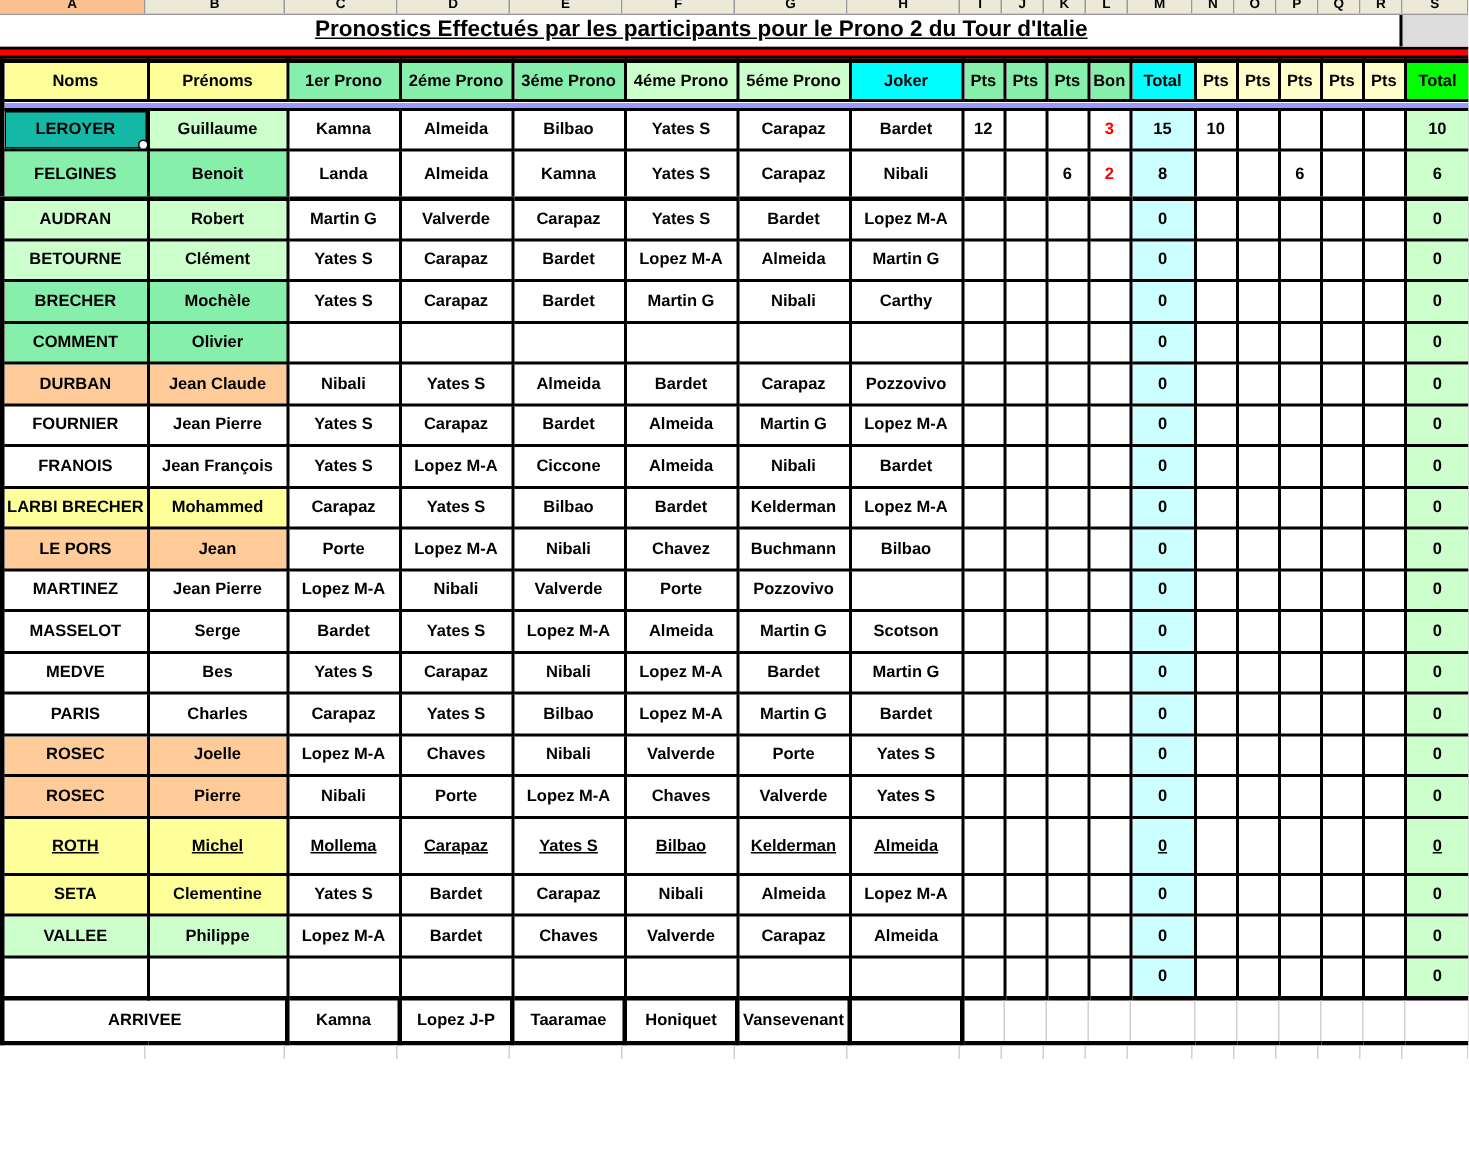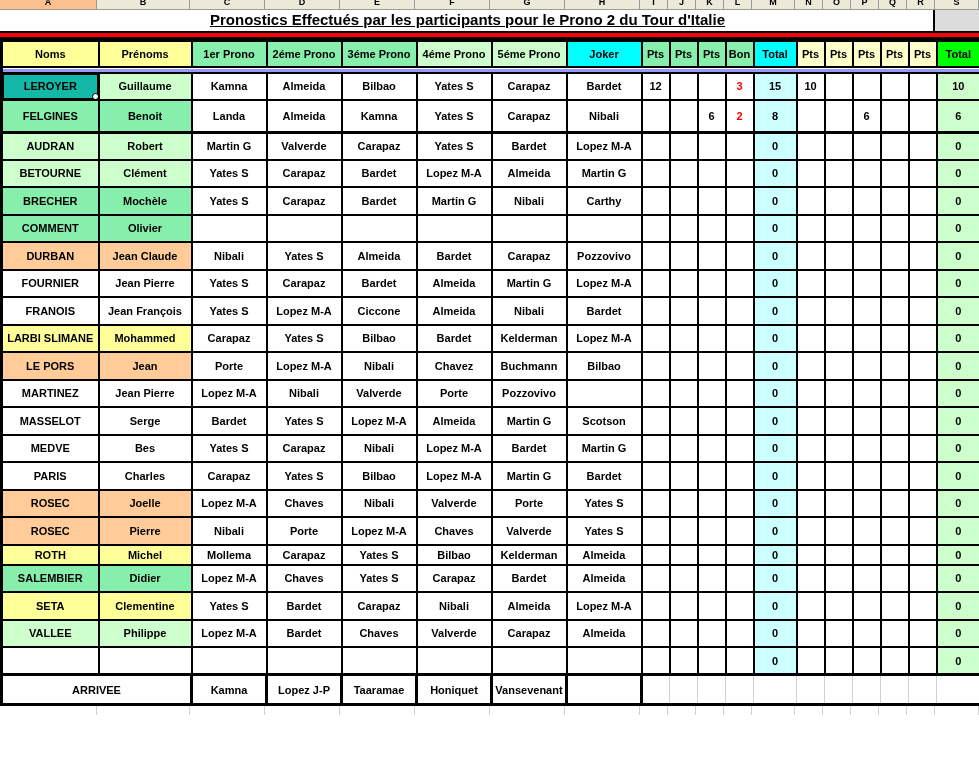--- a/index.html
+++ b/index.html
@@ -364,21 +364,21 @@
           <td class="whitebg red tr3"></td>
           <td class="tcyan tr3">0</td>
           <td class="whitebg"></td>
           <td class="whitebg"></td>
           <td class="whitebg"></td>
           <td class="whitebg"></td>
           <td class="whitebg tr3"></td>
           <td class="tgreen">0</td>
         </tr>
         <tr style="height: 27.5px;">
-          <td class="yellow">LARBI SLIMANE</td>
+          <td class="yellow">LARBI BRECHER</td>
           <td class="yellow tr3">Mohammed</td>
           <td class="whitebg">Carapaz</td>
           <td class="whitebg">Yates S</td>
           <td class="whitebg tr3">Bilbao</td>
           <td class="whitebg">Bardet</td>
           <td class="whitebg tr3">Kelderman</td>
           <td class="whitebg tr3">Lopez M-A</td>
           <td class="whitebg"></td>
           <td class="whitebg"></td>
           <td class="whitebg"></td>
@@ -531,49 +531,28 @@
           <td class="whitebg"></td>
           <td class="whitebg red tr3"></td>
           <td class="tcyan tr3">0</td>
           <td class="whitebg"></td>
           <td class="whitebg"></td>
           <td class="whitebg"></td>
           <td class="whitebg"></td>
           <td class="whitebg tr3"></td>
           <td class="tgreen">0</td>
         </tr>
-        <tr style="height: 20px;">
+        <tr style="height: 38px; text-decoration: underline;">
           <td class="yellow">ROTH</td>
           <td class="yellow tr3">Michel</td>
           <td class="whitebg">Mollema</td>
           <td class="whitebg">Carapaz</td>
           <td class="whitebg tr3">Yates S</td>
           <td class="whitebg">Bilbao</td>
           <td class="whitebg tr3">Kelderman</td>
-          <td class="whitebg tr3">Almeida</td>
-          <td class="whitebg"></td>
-          <td class="whitebg"></td>
-          <td class="whitebg"></td>
-          <td class="whitebg red tr3"></td>
-          <td class="tcyan tr3">0</td>
-          <td class="whitebg"></td>
-          <td class="whitebg"></td>
-          <td class="whitebg"></td>
-          <td class="whitebg"></td>
-          <td class="whitebg tr3"></td>
-          <td class="tgreen">0</td>
-        </tr>
-        <tr style="height: 27.5px;">
-          <td class="pink">SALEMBIER</td>
-          <td class="pink tr3">Didier</td>
-          <td class="whitebg">Lopez M-A</td>
-          <td class="whitebg">Chaves</td>
-          <td class="whitebg tr3">Yates S</td>
-          <td class="whitebg">Carapaz</td>
-          <td class="whitebg tr3">Bardet</td>
           <td class="whitebg tr3">Almeida</td>
           <td class="whitebg"></td>
           <td class="whitebg"></td>
           <td class="whitebg"></td>
           <td class="whitebg red tr3"></td>
           <td class="tcyan tr3">0</td>
           <td class="whitebg"></td>
           <td class="whitebg"></td>
           <td class="whitebg"></td>
           <td class="whitebg"></td>

